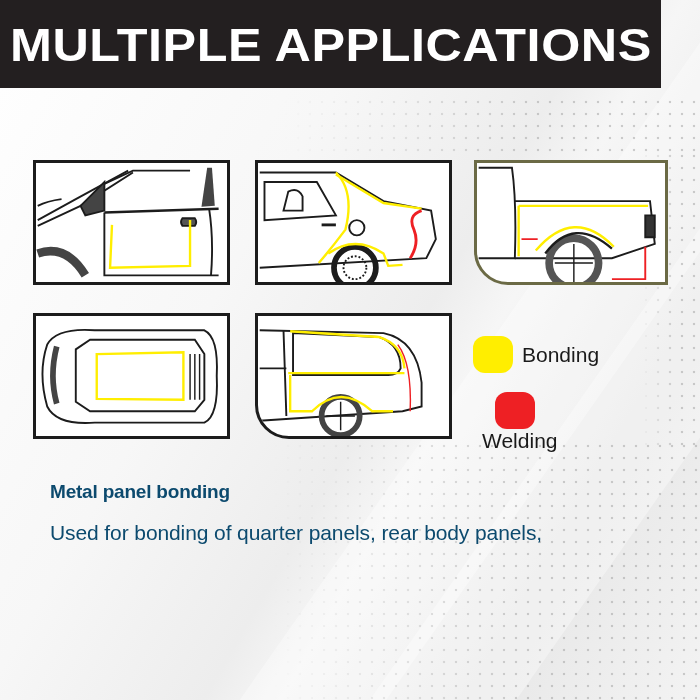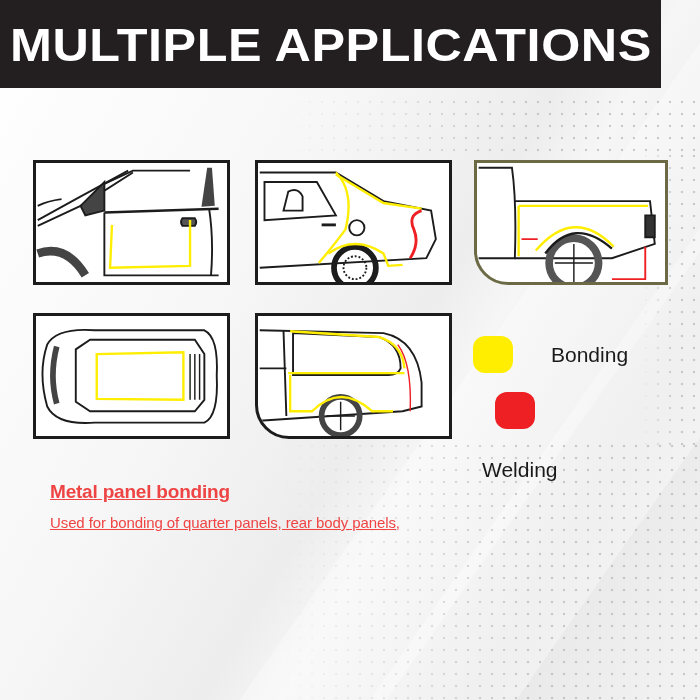--- a/index.html
+++ b/index.html
@@ -34,27 +34,27 @@
     transform: scaleX(1.07); transform-origin: center;
   }
   .panel {
     position: absolute; background: #ffffff;
     border: 3px solid #1c1c1c; box-sizing: border-box; overflow: hidden;
   }
   .panel.olive { border-color: #6b6a45; }
   .panel.rounded-bl { border-bottom-left-radius: 34px; }
   .panel svg { position: absolute; left: 0; top: 0; width: 100%; height: 100%; }
   .legend-item {
-    position: absolute; left: 473px; display: flex; align-items: center; gap: 29px;
+    position: absolute; left: 473px; display: flex; align-items: center;
   }
   .swatch { width: 40px; height: 37px; border-radius: 12px; }
   .legend-label { margin-left: 9px; font-size: 21px; color: #1a1a1a; }
-  .desc { position: absolute; left: 50px; top: 478px; width: 630px; color: #ef4444; text-decoration: underline; }
+  .desc { position: absolute; left: 50px; top: 478px; width: 630px; color: #0c4a6e; }
   .desc h2 { margin: 0; font-size: 19px; font-weight: 700; line-height: 28px; letter-spacing: -0.2px; }
-  .desc p { margin: 2px 0 0; font-size: 15px; line-height: 29.3px; letter-spacing: -0.1px; }
+  .desc p { margin: 12px 0 0; font-size: 21px; line-height: 29.3px; letter-spacing: -0.1px; }
 </style>
 </head>
 <body>
 
 <div class="stripe" style="left:470px;"></div>
 <div class="stripe" style="left:600px;"></div>
 <div class="dots top"></div>
 <div class="dots mid"></div>
 <div class="dots bot"></div>
 

